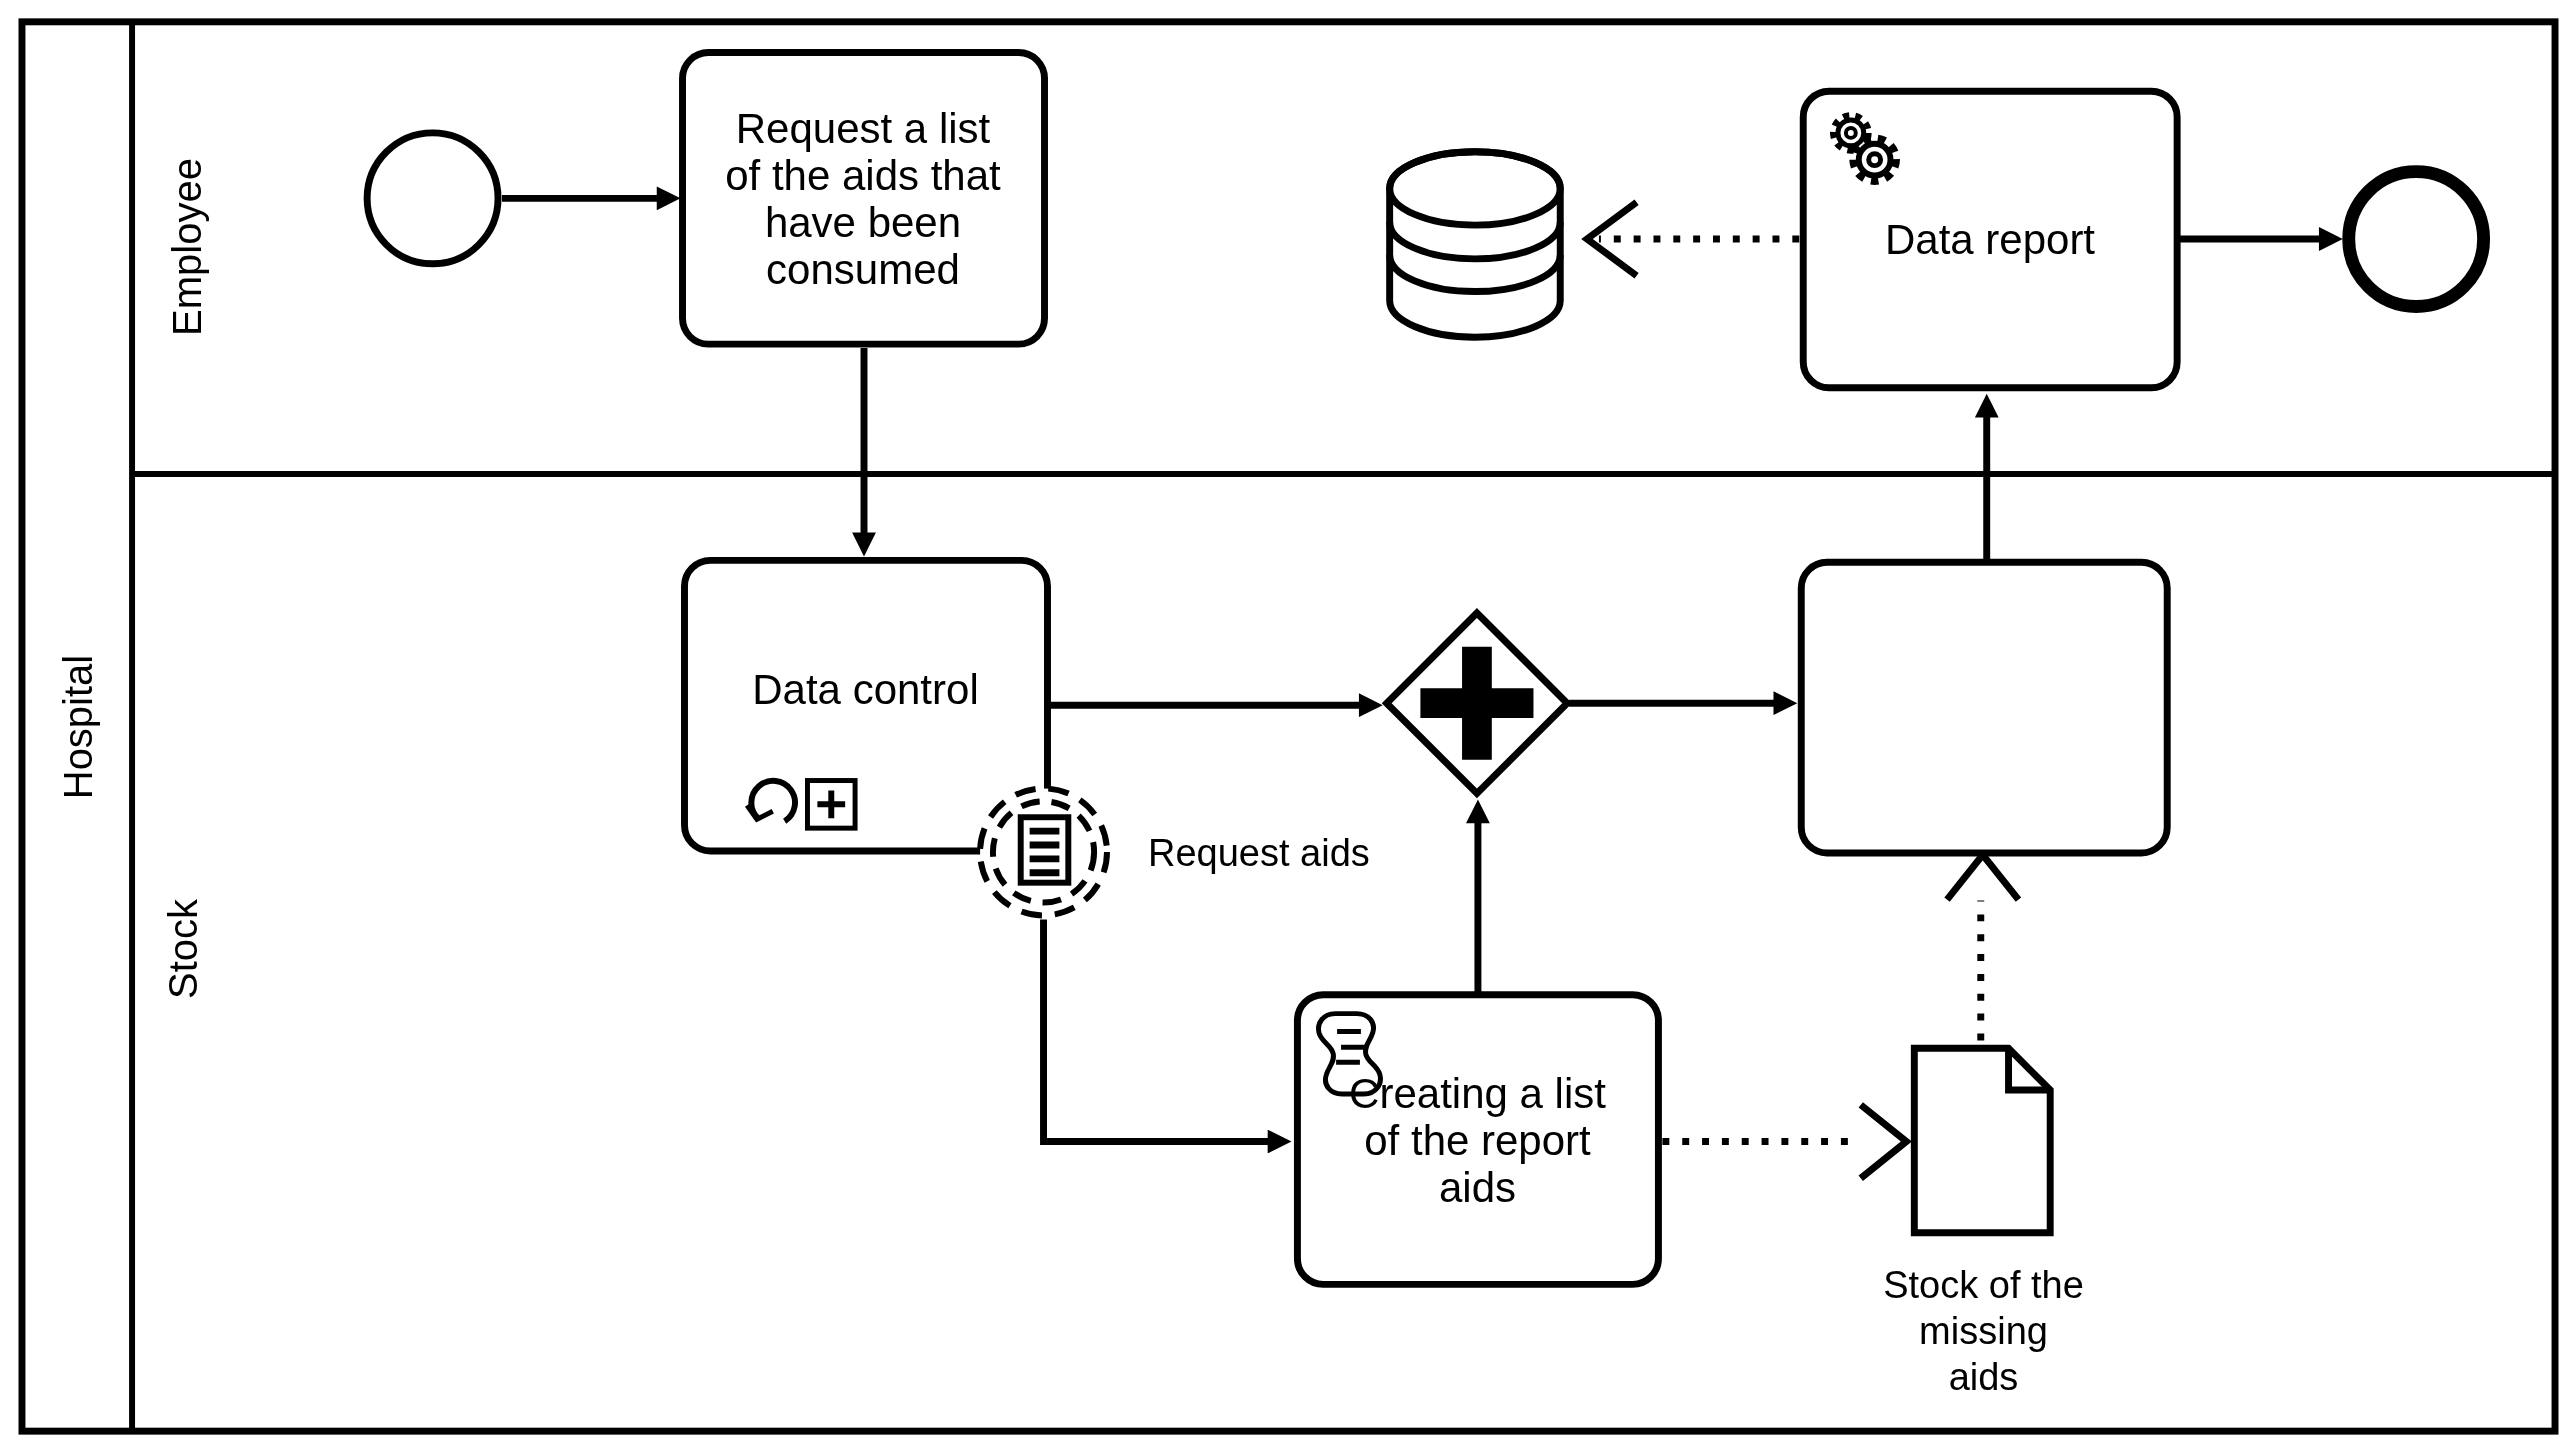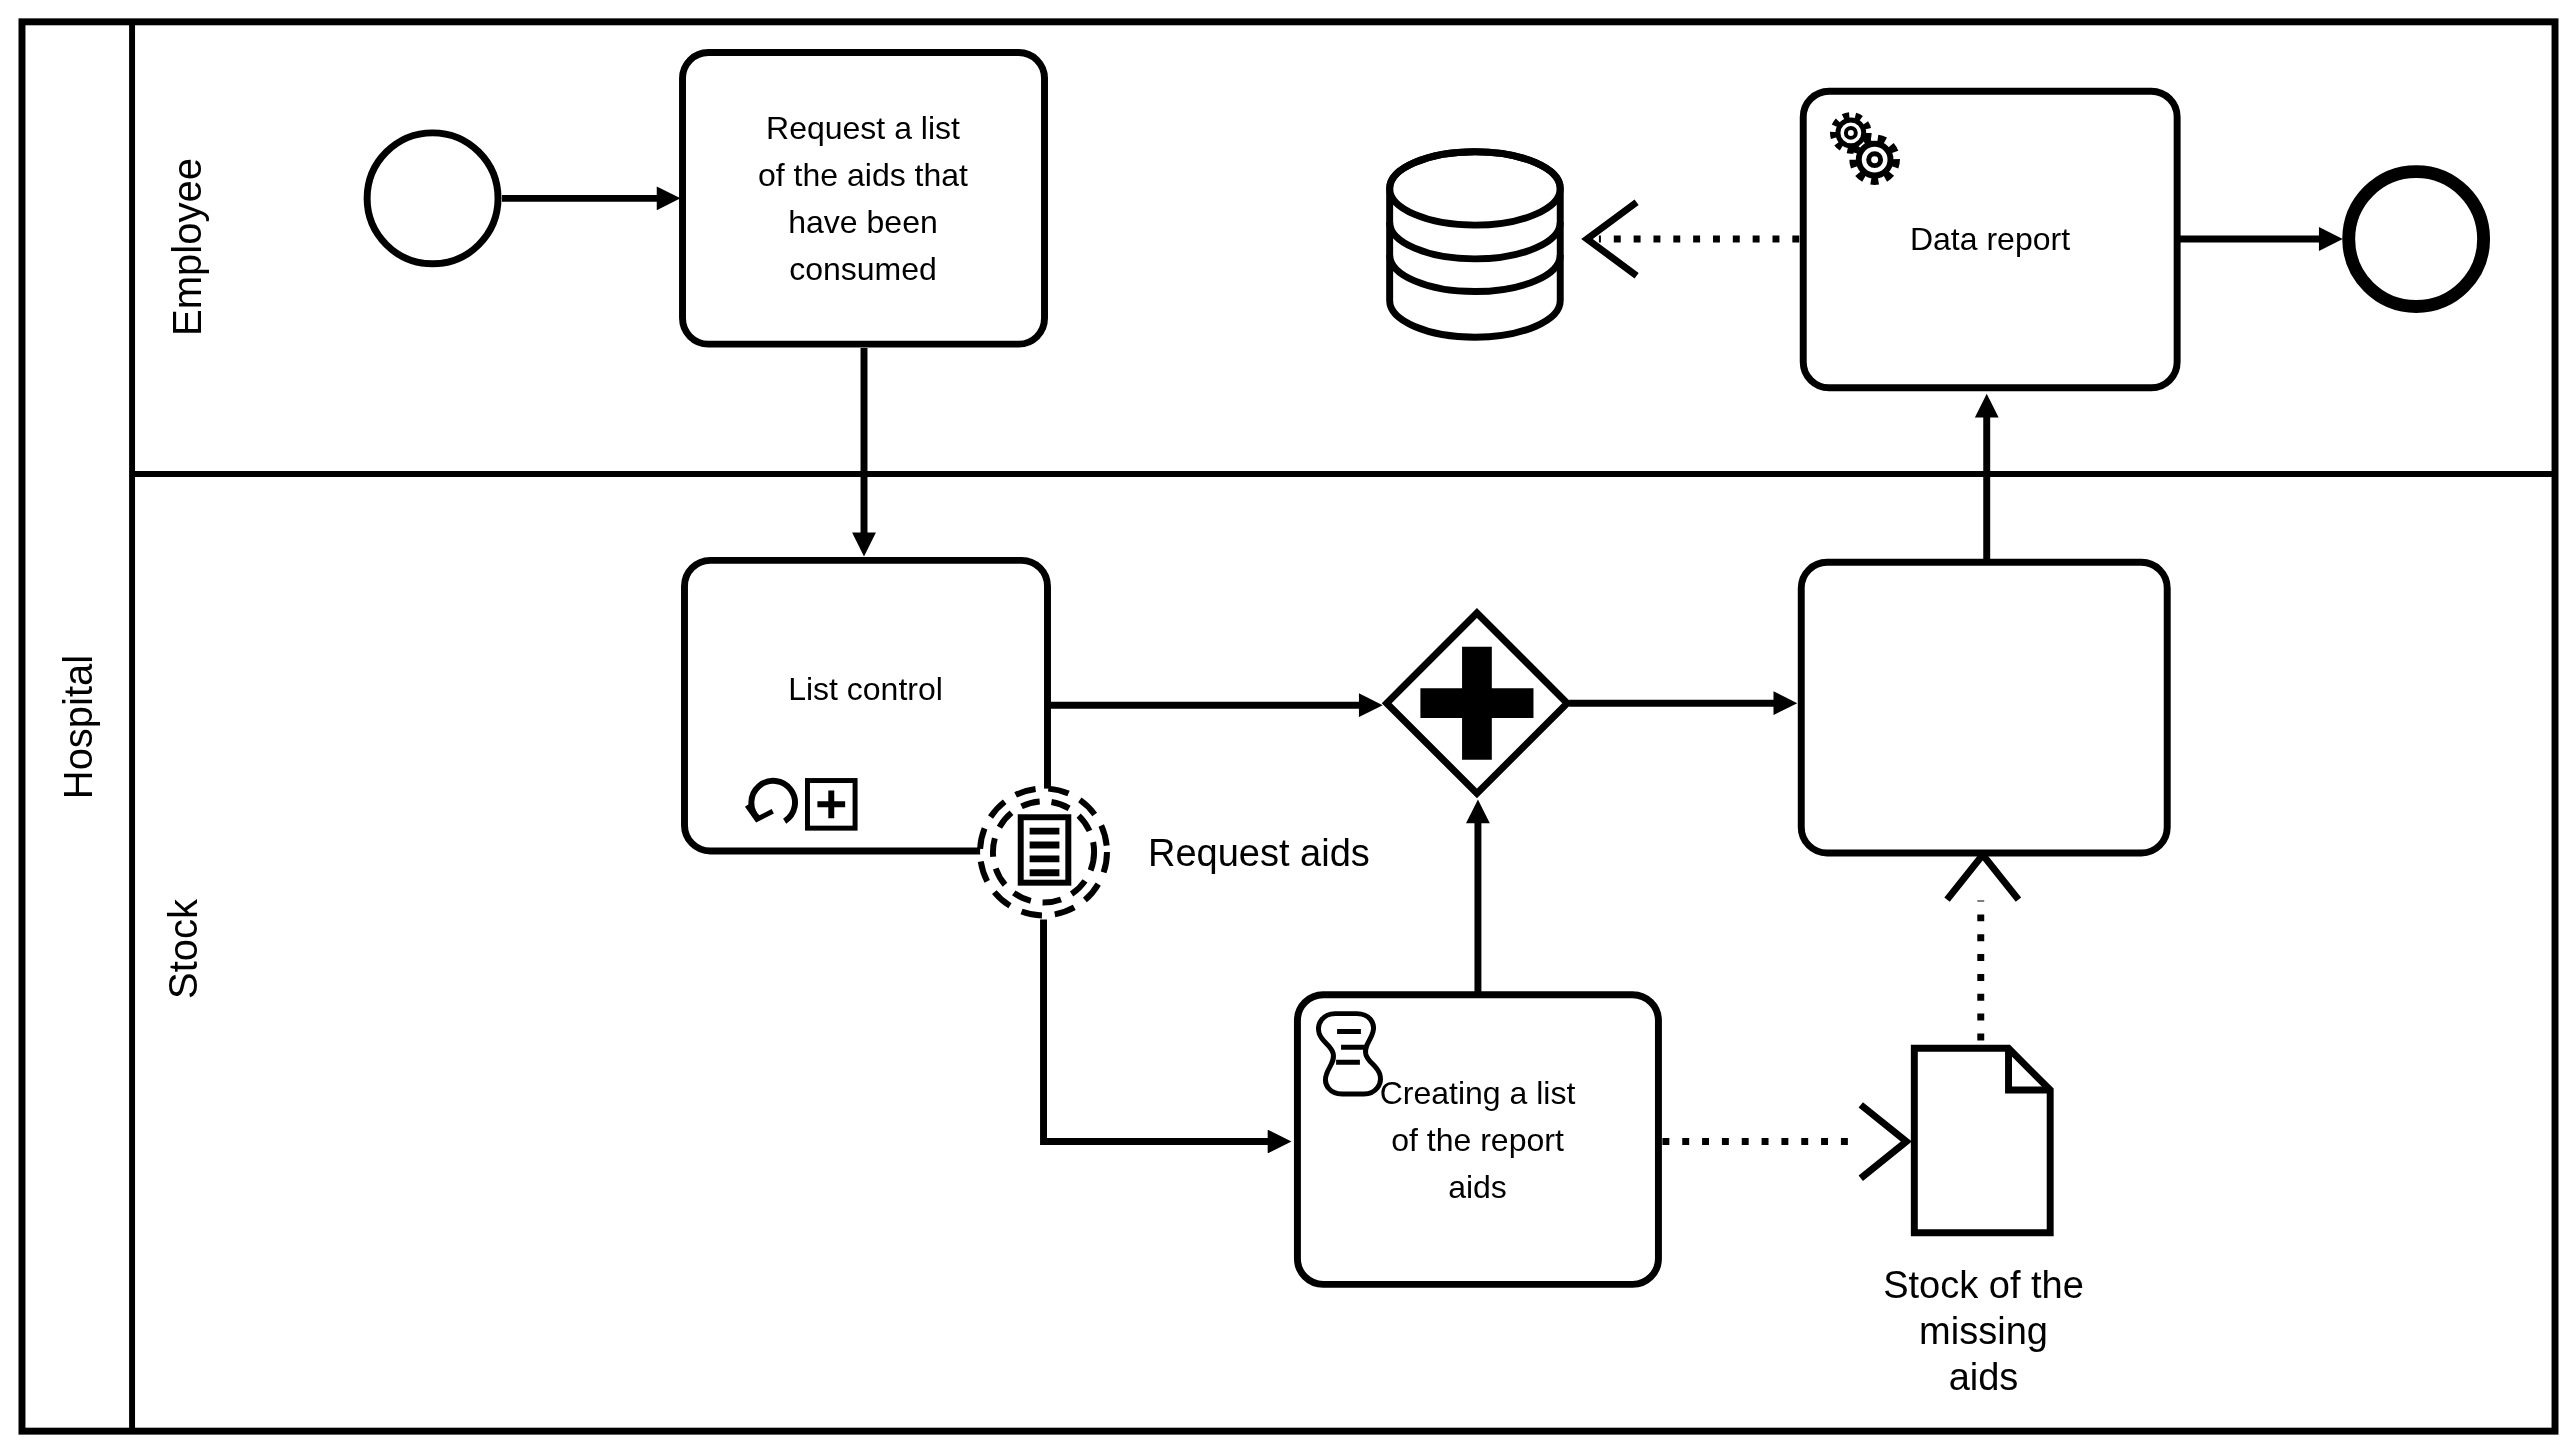--- a/index.html
+++ b/index.html
@@ -1,20 +1,20 @@
 <!DOCTYPE html>
 <html><head>
 <meta charset="utf-8">
 <style>
   html,body{margin:0;padding:0;background:#ffffff;}
   .canvas{position:relative;width:2576px;height:1450px;background:#ffffff;
           font-family:"Liberation Sans",sans-serif;color:#000;overflow:hidden;}
   .canvas > svg{position:absolute;left:0;top:0;}
   .node-label{position:absolute;display:flex;align-items:center;justify-content:center;
-              text-align:center;white-space:pre-line;font-size:32px;line-height:47px;}
+              text-align:center;white-space:pre-line;font-size:42px;line-height:47px;}
   .free-label{position:absolute;white-space:pre-line;font-size:38px;line-height:46px;}
   .free-label.center{text-align:center;}
   .rot-label{position:absolute;transform:translate(-50%,-50%) rotate(-90deg);
              transform-origin:center center;white-space:nowrap;font-size:40px;}
 </style>
 </head>
 <body>
 
 <div class="canvas">
 
@@ -120,21 +120,21 @@
 
   <div class="rot-label" style="left:78px;top:727px;">Hospital</div>
   <div class="rot-label" style="left:187px;top:247px;">Employee</div>
   <div class="rot-label" style="left:183px;top:949px;">Stock</div>
 
   <div class="node-label" style="left:682px;top:53px;width:362px;height:292px;">Request a list
 of the aids that
 have been
 consumed</div>
   <div class="node-label" style="left:1803px;top:91px;width:374px;height:297px;">Data report</div>
-  <div class="node-label" style="left:684px;top:560px;width:363px;height:258px;">List control</div>
+  <div class="node-label" style="left:684px;top:560px;width:363px;height:258px;">Data control</div>
   <div class="node-label" style="left:1297px;top:995px;width:361px;height:290px;">Creating a list
 of the report
 aids</div>
 
   <div class="free-label" style="left:1148px;top:830px;">Request aids</div>
   <div class="free-label center" style="left:1822px;top:1262px;width:323px;">Stock of the missing
 aids</div>
 </div>
 
 

